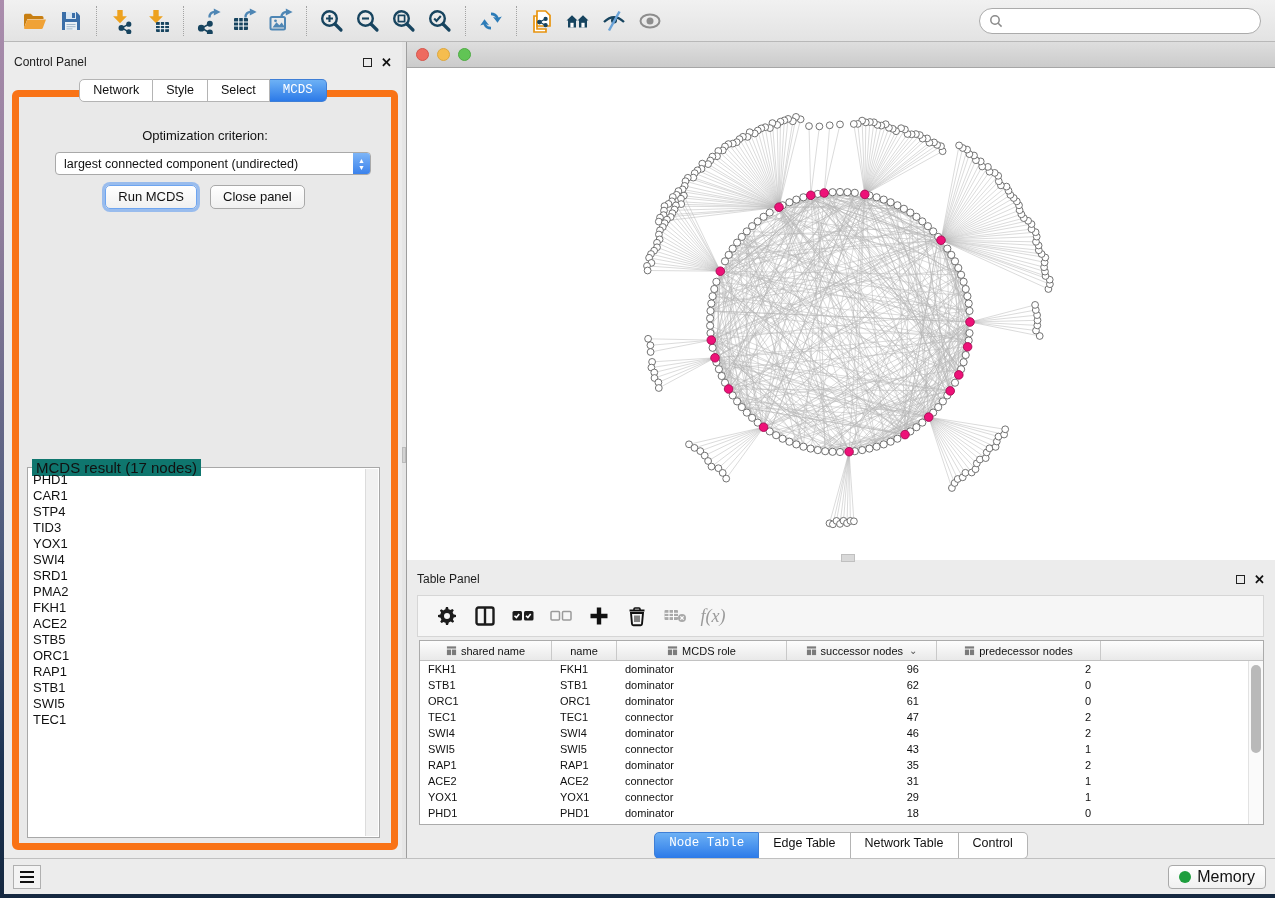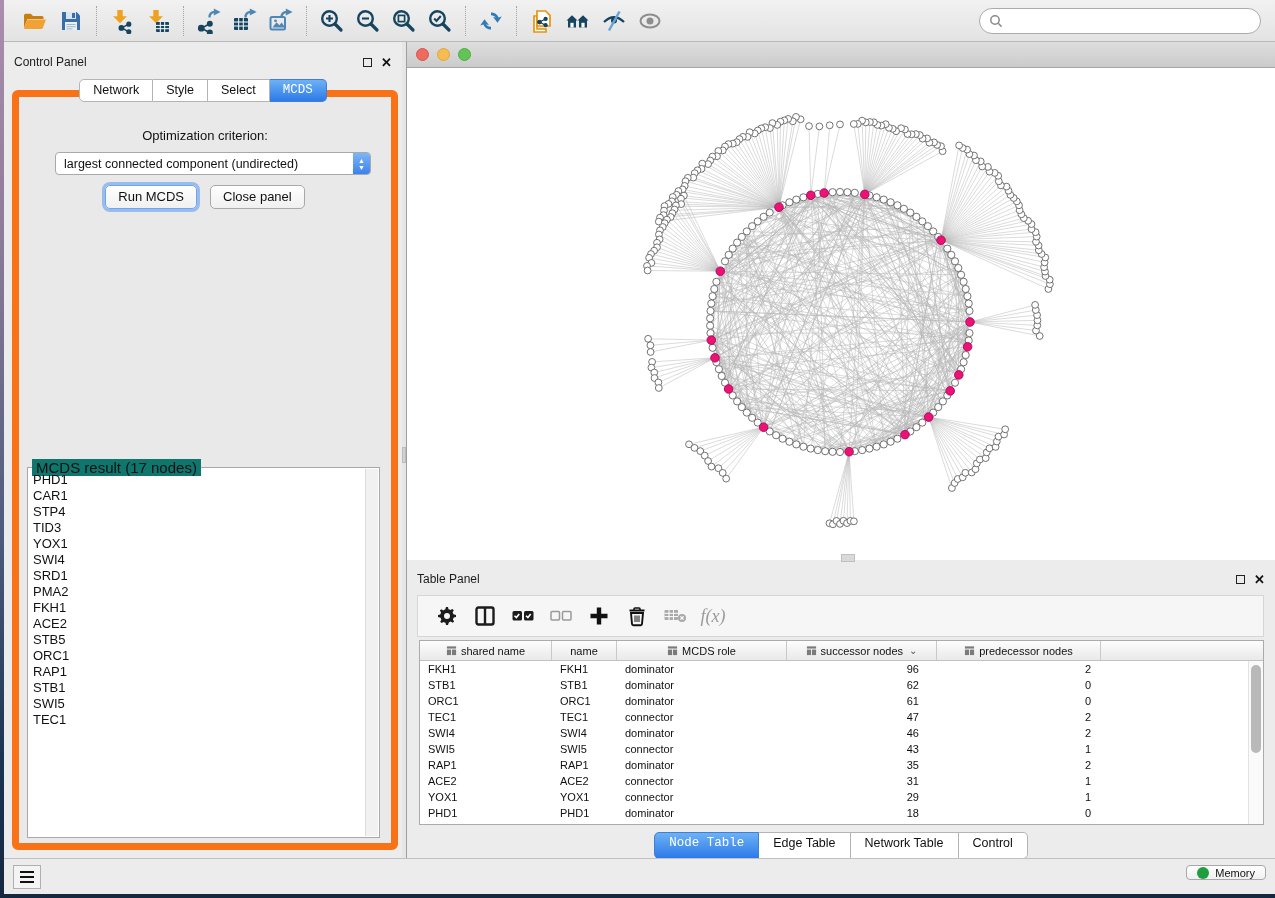--- a/index.html
+++ b/index.html
@@ -93,22 +93,22 @@
   #tp-scroll { position:absolute; top:20px; right:0; bottom:0; width:15px; background:#fafafa; border-left:1px solid #e2e2e2; }
   #tp-thumb { position:absolute; left:2px; top:4px; width:10px; height:88px; background:#b9b9b9; border-radius:5px; }
   #tp-tabs { position:absolute; left:0; right:0; top:267px; display:flex; justify-content:center; }
   #tp-tabs .seg-tab { padding:3px 14px 8px; }
 
   
   #status-bar { position:absolute; left:0; right:0; bottom:0; height:36px; background:#ececec; border-top:1px solid #c0c0c0; }
   #status-list-btn { position:absolute; left:9px; top:6px; width:28px; height:24px; background:#f4f4f4;
     border:1px solid #b0b0b0; display:flex; flex-direction:column; justify-content:center; gap:2.5px; padding:0 6px; cursor:pointer; }
   #status-list-btn i { display:block; height:2.5px; background:#111; }
-  #memory-btn { position:absolute; right:9px; top:6px; height:15px; background:linear-gradient(#ffffff,#f0f0f0);
-    border:1px solid #a9a9a9; border-radius:4px; font-size:11px; color:#111; display:flex; align-items:center; gap:6px; padding:0 10px; cursor:pointer; }
+  #memory-btn { position:absolute; right:9px; top:6px; height:24px; background:linear-gradient(#ffffff,#f0f0f0);
+    border:1px solid #a9a9a9; border-radius:4px; font-size:16px; color:#111; display:flex; align-items:center; gap:6px; padding:0 10px; cursor:pointer; }
   #memory-dot { width:12px; height:12px; border-radius:50%; background:#1e9e3e; }
 </style>
 </head>
 <body>
 
 <div id="window">
 
   <div id="toolbar">
 
     <div class="tb-group">

